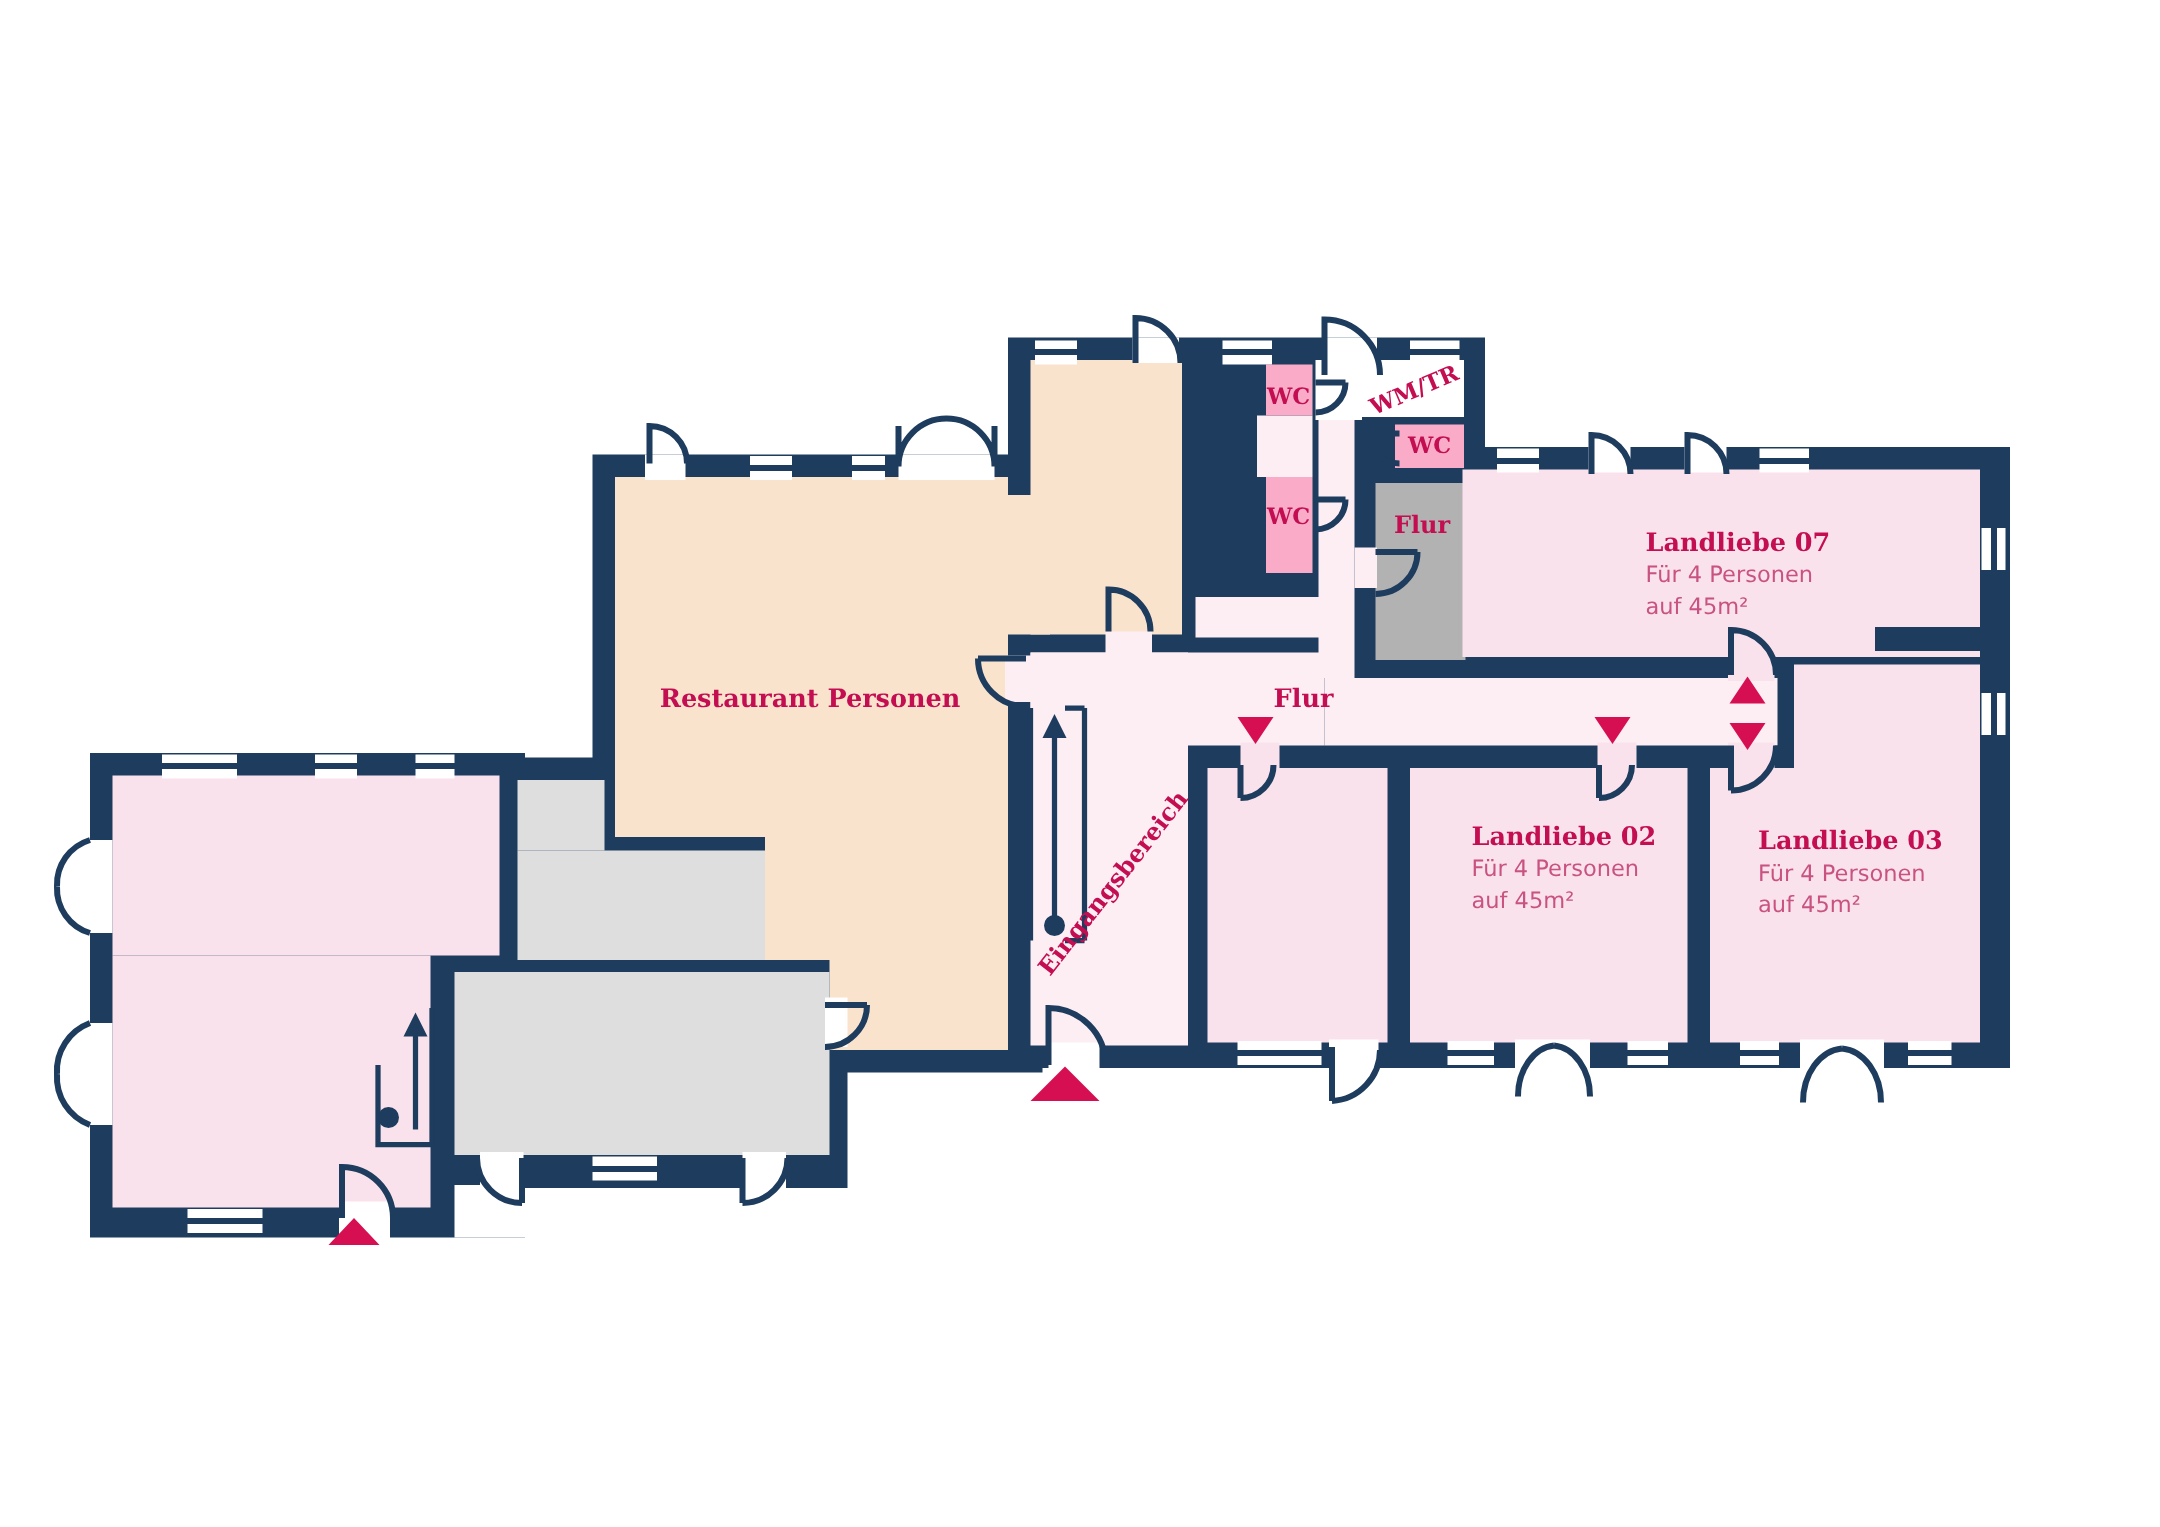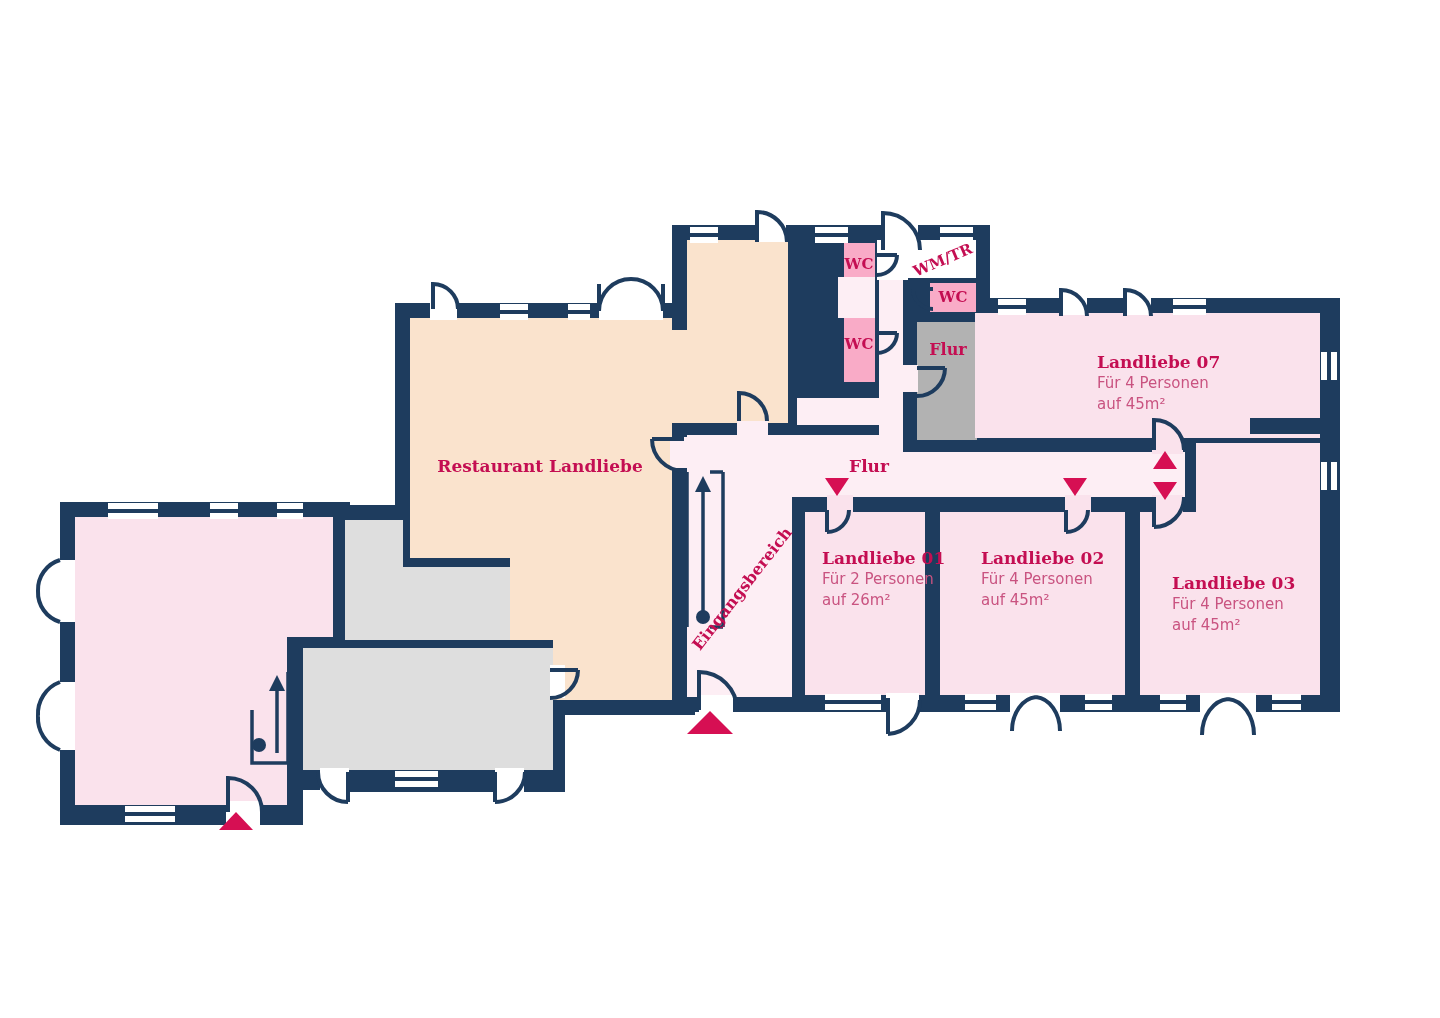--- a/index.html
+++ b/index.html
@@ -153,33 +153,28 @@
       <polygon class="tri" points="825,478 849,478 837,496"></polygon>
       <polygon class="tri" points="1063,478 1087,478 1075,496"></polygon>
       <polygon class="tri" points="1153,469 1177,469 1165,451"></polygon>
       <polygon class="tri" points="1153,482 1177,482 1165,500"></polygon>
       <polygon class="tri" points="687,734 733,734 710,711"></polygon>
       <polygon class="tri" points="219,830 253,830 236,812"></polygon>
     </g>
   </svg>
 
   <div class="lbl" style="left:420px;top:456px;width:240px;text-align:center;">
-    <span>Restaurant Landliebe</span>
-  </div>
-  <div class="lbl" style="left:822px;top:548px;">
-    <span>Landliebe 01</span>
-    <span class="sub">Für 2 Personen</span>
-    <span class="sub">auf 26m²</span>
+    <span>Restaurant Personen</span>
   </div>
   <div class="lbl" style="left:981px;top:548px;">
     <span>Landliebe 02</span>
     <span class="sub">Für 4 Personen</span>
     <span class="sub">auf 45m²</span>
   </div>
-  <div class="lbl" style="left:1172px;top:551px;margin-top:22px;">
+  <div class="lbl" style="left:1172px;top:551px;">
     <span>Landliebe 03</span>
     <span class="sub">Für 4 Personen</span>
     <span class="sub">auf 45m²</span>
   </div>
   <div class="lbl" style="left:1097px;top:352px;">
     <span>Landliebe 07</span>
     <span class="sub">Für 4 Personen</span>
     <span class="sub">auf 45m²</span>
   </div>
   <div class="lbl small" style="left:841px;top:254px;width:36px;text-align:center;">

